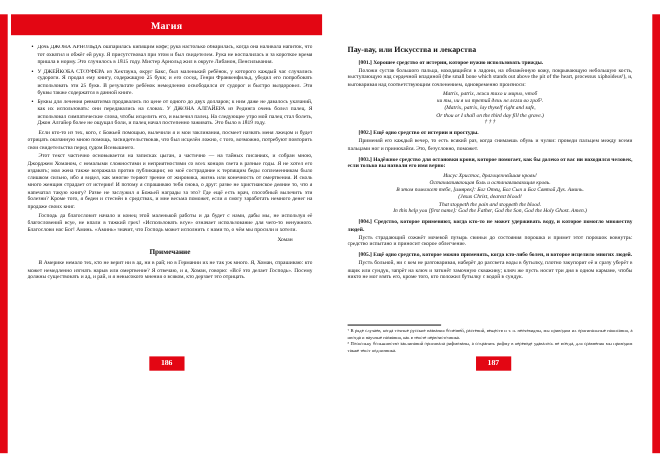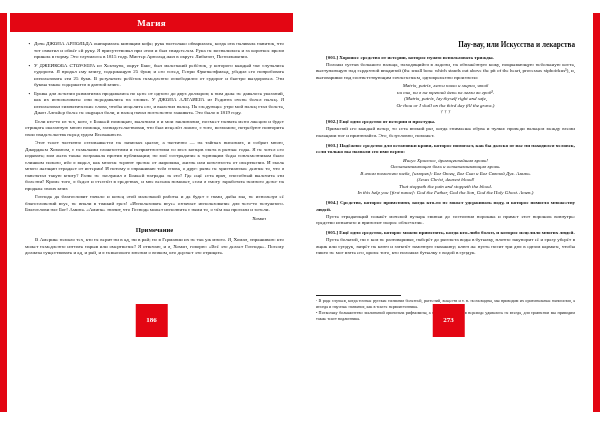--- a/index.html
+++ b/index.html
@@ -41,41 +41,41 @@
   .page.right .content { left: 9px;  right: 15px; }
 
   .bullet { display: flex; margin-bottom: 2px; }
   .b-marker { flex: 0 0 9px; text-align: center; font-weight: 700; }
   .b-text { flex: 1; text-align: justify; }
 
   .para { text-indent: 10px; margin-bottom: 2px; }
   .signature { text-align: right; padding-right: 18px; margin: 2px 0 3px; }
   .note-title { text-align: center; font-weight: 700; font-size: 6.6px; margin: 4px 0 2.5px; text-indent: 0; }
 
-  .page-title { text-align: right; font-weight: 700; font-size: 7.2px; margin-bottom: 4.5px; text-indent: 0; }
+  .page-title { text-align: left; font-weight: 700; font-size: 7.2px; margin-bottom: 4.5px; text-indent: 0; }
   .entry { margin-bottom: 3.5px; }
   .e-head { text-indent: 10px; font-weight: 700; margin-bottom: 0.5px; }
   .e-num { font-weight: 700; }
   .e-body { text-indent: 10px; }
   .verse { text-align: center; font-style: italic; margin: 2px 0 1px; }
   .verse > div { text-indent: 0; }
 
   .footnotes {
     position: absolute; left: 9px; right: 15px; bottom: 30px;
     font-size: 4.2px; line-height: 1.3; text-align: justify;
   }
   .fn-rule { width: 85px; border-top: 0.8px solid #222; margin-bottom: 2px; }
   .footnote { margin-bottom: 1px; }
 
   .pagenum {
     position: absolute; bottom: 15px; left: 50%;
     transform: translateX(-50%);
     background: var(--color-accent, #e30613);
     color: #ffffff; font-weight: 700; font-size: 7px; line-height: 1;
-    padding: 13px 11px;
+    padding: 3px 11px;
   }
 </style>
 </head>
 <body>
 
 <div class="edge-strip left"></div>
 <div class="edge-strip right"></div>
 
 <div class="page left">
   <div class="header-bar">
@@ -153,14 +153,14 @@
     </div>
 
   </div>
 
   <div class="footnotes">
     <div class="fn-rule"></div>
     <p class="footnote">¹ В ряде случаев, когда точные русские названия болезней, растений, веществ и т. п. неочевидны, мы приводим их оригинальные написания, а иногда и научные названия, как в тексте первоисточника.</p>
     <p class="footnote">² Поскольку большинство заклинаний оригинала рифмованы, а сохранить рифму в переводе удавалось не всегда, для сравнения мы приводим также текст подлинника.</p>
   </div>
 
-  <div class="pagenum">273</div>
+  <div class="pagenum">187</div>
 </div>
 
 </body></html>

